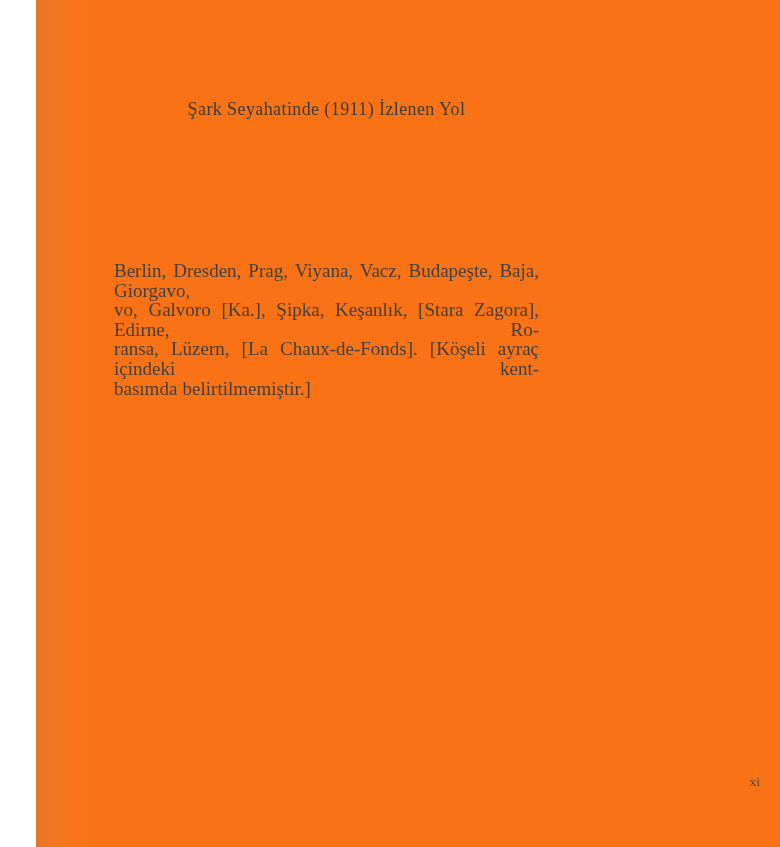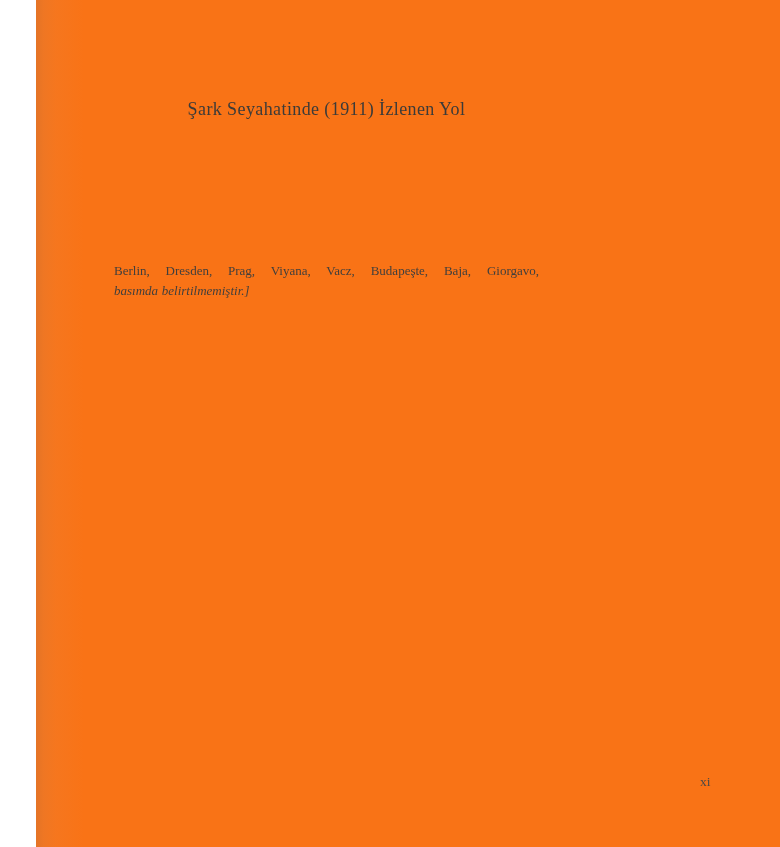--- a/index.html
+++ b/index.html
@@ -45,57 +45,58 @@
     letter-spacing: 0.4px;
     color: #3c3b39;
     white-space: nowrap;
   }
 
   .body-text {
     position: absolute;
     left: 78px;
     top: 261px;
     width: 425px;
-    font-size: 13px;
+    font-size: 19px;
     line-height: 19.6px;
     color: #403f3d;
     word-spacing: 0.5px;
   }
 
   .body-text .line {
     text-align: justify;
     text-align-last: justify;
     white-space: normal;
   }
 
   .body-text .line.last {
     text-align: left;
     text-align-last: left;
-    font-style: italic;
   }
 
   .page-number {
     position: absolute;
     left: 664px;
     top: 774px;
     width: 60px;
-    text-align: left;
+    text-align: right;
     font-size: 13.5px;
     color: #4a4947;
   }
 </style>
 </head>
 <body>
 
 <div class="page">
 
   <div class="gutter-shadow"></div>
 
   <div class="chapter-title">Şark Seyahatinde (1911) İzlenen Yol</div>
 
   <div class="body-text">
     <div class="line">Berlin, Dresden, Prag, Viyana, Vacz, Budapeşte, Baja, Giorgavo,</div>
+    <div class="line">vo, Galvoro [Ka.], Şipka, Keşanlık, [Stara Zagora], Edirne, Ro-</div>
+    <div class="line">ransa, Lüzern, [La Chaux-de-Fonds]. [Köşeli ayraç içindeki kent-</div>
     <div class="line last">basımda belirtilmemiştir.]</div>
   </div>
 
   <div class="page-number">xi</div>
 
 </div>
 
 </body></html>

